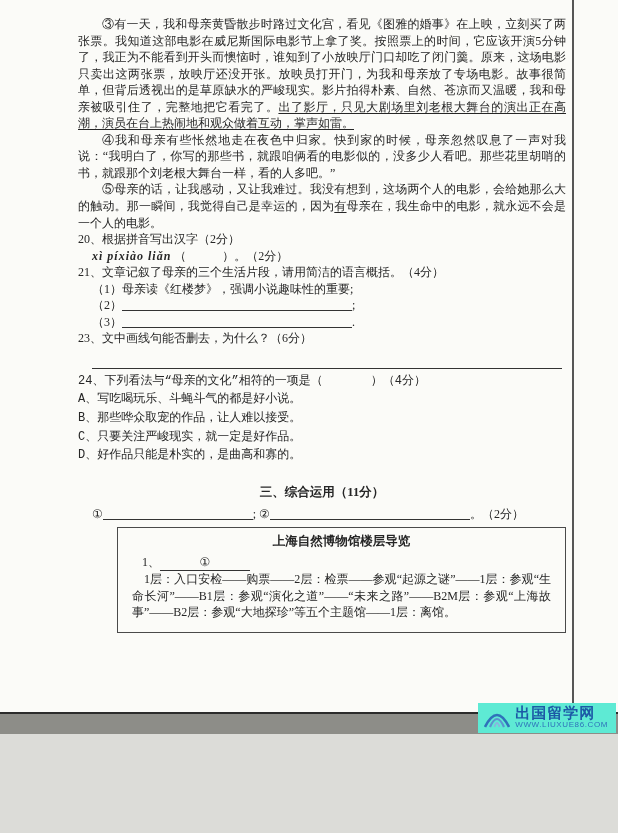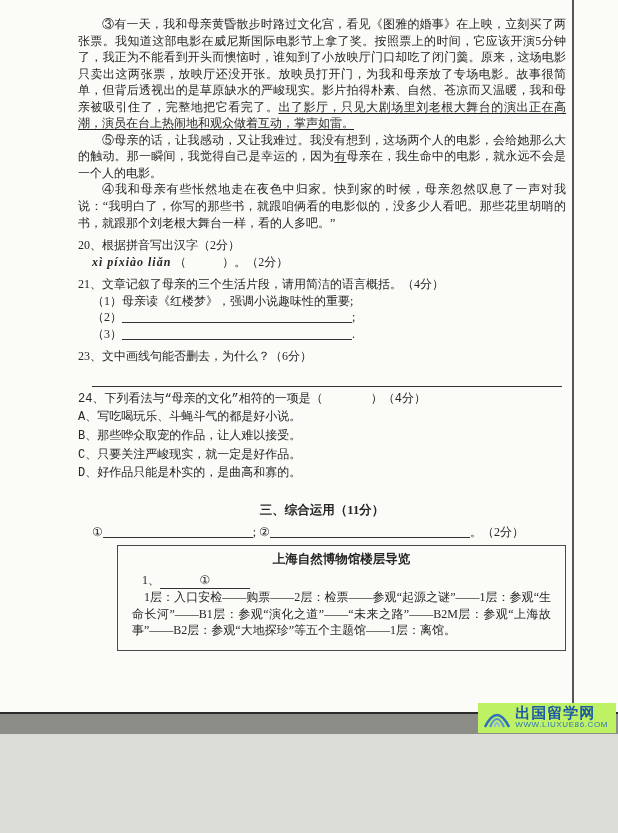--- a/index.html
+++ b/index.html
@@ -12,57 +12,57 @@
   }
   .paper { position:absolute; inset:0; background:#fbfbf8; }
   .edge-right { position:absolute; top:0; bottom:22px; right:44px; width:2px; background:rgba(45,45,45,.8); }
   .edge-bottom { position:absolute; left:0; right:0; bottom:0; height:22px; background:#8d8d88; border-top:2px solid #2b2b2b; }
   .content {
     position:absolute; left:78px; top:16px; width:488px;
     font-size:12px; line-height:1.38; text-align:justify;
   }
   .para { text-indent:24px; margin:0; }
   .u { text-decoration:underline; text-underline-offset:2px; }
-  .q { margin-top:6px; }
+  .q { margin-top:0; }
   .sub { margin-left:14px; }
   .blank { display:inline-block; border-bottom:1px solid #333; height:12px; vertical-align:-2px; } .bw90{width:90px} .bw150{width:150px} .bw165{width:165px}
   .bw200{width:200px} .bw215{width:215px} .bw230{width:230px}
   .blank.center { text-align:center; height:auto; vertical-align:baseline; }
   .fullline { border-bottom:1px solid #333; height:13px; margin:9px 4px 2px 14px; }
   .pinyin { font-style:italic; font-weight:bold; letter-spacing:1px; }
   .opts > div { margin-top:2px; }
   .section-head { text-align:center; font-weight:bold; margin-top:20px; font-size:12.5px; }
   .answer-line { margin-top:5px; margin-left:14px; }
   .guide-box { border:1.5px solid #4a4a4a; margin-top:5px; padding:5px 14px 11px;margin-left:39px; }
   .guide-title { text-align:center; font-weight:bold; margin-bottom:3px; font-size:12.5px; }
   .guide-line1 { margin-left:10px; }
   .route { text-indent:12px; margin:0; }
   .watermark {
-    position:absolute; right:2px; bottom:1px; background:#bef264;
+    position:absolute; right:2px; bottom:1px; background:#5eead4;
     display:flex; align-items:center; gap:5px; padding:2px 8px 3px 6px;
     height:30px;
   }
   .wm-text { display:flex; flex-direction:column; line-height:1.05; }
   .wm-name { color:#1c5aa6; font-weight:bold; font-size:15px; font-family:"Liberation Sans","DejaVu Sans",sans-serif; letter-spacing:1px; }
   .wm-url  { color:#2f72ba; font-size:8px; font-family:"Liberation Sans","DejaVu Sans",sans-serif; letter-spacing:.6px; }
   .wm-icon svg { display:block; }
 </style>
 </head>
 <body>
 
 <div class="screen">
   <div class="paper"></div>
 
   <div class="content">
 
     <p class="para"><span>③有一天，我和母亲黄昏散步时路过文化宫，看见《图雅的婚事》在上映，立刻买了两张票。我知道这部电影在威尼斯国际电影节上拿了奖。按照票上的时间，它应该开演5分钟了，我正为不能看到开头而懊恼时，谁知到了小放映厅门口却吃了闭门羹。原来，这场电影只卖出这两张票，放映厅还没开张。放映员打开门，为我和母亲放了专场电影。故事很简单，但背后透视出的是草原缺水的严峻现实。影片拍得朴素、自然、苍凉而又温暖，我和母亲被吸引住了，完整地把它看完了。</span><span class="u">出了影厅，只见大剧场里刘老根大舞台的演出正在高潮，演员在台上热闹地和观众做着互动，掌声如雷。</span></p>
 
+    <p class="para">④我和母亲有些怅然地走在夜色中归家。快到家的时候，母亲忽然叹息了一声对我说：“我明白了，你写的那些书，就跟咱俩看的电影似的，没多少人看吧。那些花里胡哨的书，就跟那个刘老根大舞台一样，看的人多吧。”</p>
+
     <p class="para"><span>⑤母亲的话，让我感动，又让我难过。我没有想到，这场两个人的电影，会给她那么大的触动。那一瞬间，我觉得自己是幸运的，因为</span><span class="u">有</span><span>母亲在，我生命中的电影，就永远不会是一个人的电影。</span></p>
-
-    <p class="para">④我和母亲有些怅然地走在夜色中归家。快到家的时候，母亲忽然叹息了一声对我说：“我明白了，你写的那些书，就跟咱俩看的电影似的，没多少人看吧。那些花里胡哨的书，就跟那个刘老根大舞台一样，看的人多吧。”</p>
 
     <div class="q">
       <div>20、根据拼音写出汉字（2分）</div>
       <div class="sub"><span class="pinyin">xì píxiào liǎn</span> <span>（　　　）。（2分）</span></div>
     </div>
 
     <div class="q">
       <div>21、文章记叙了母亲的三个生活片段，请用简洁的语言概括。（4分）</div>
       <div class="sub"><span>（1）</span><span>母亲读《红楼梦》，强调小说趣味性的重要;</span></div>
       <div class="sub"><span>（2）</span><span class="blank bw230"></span><span>;</span></div>

